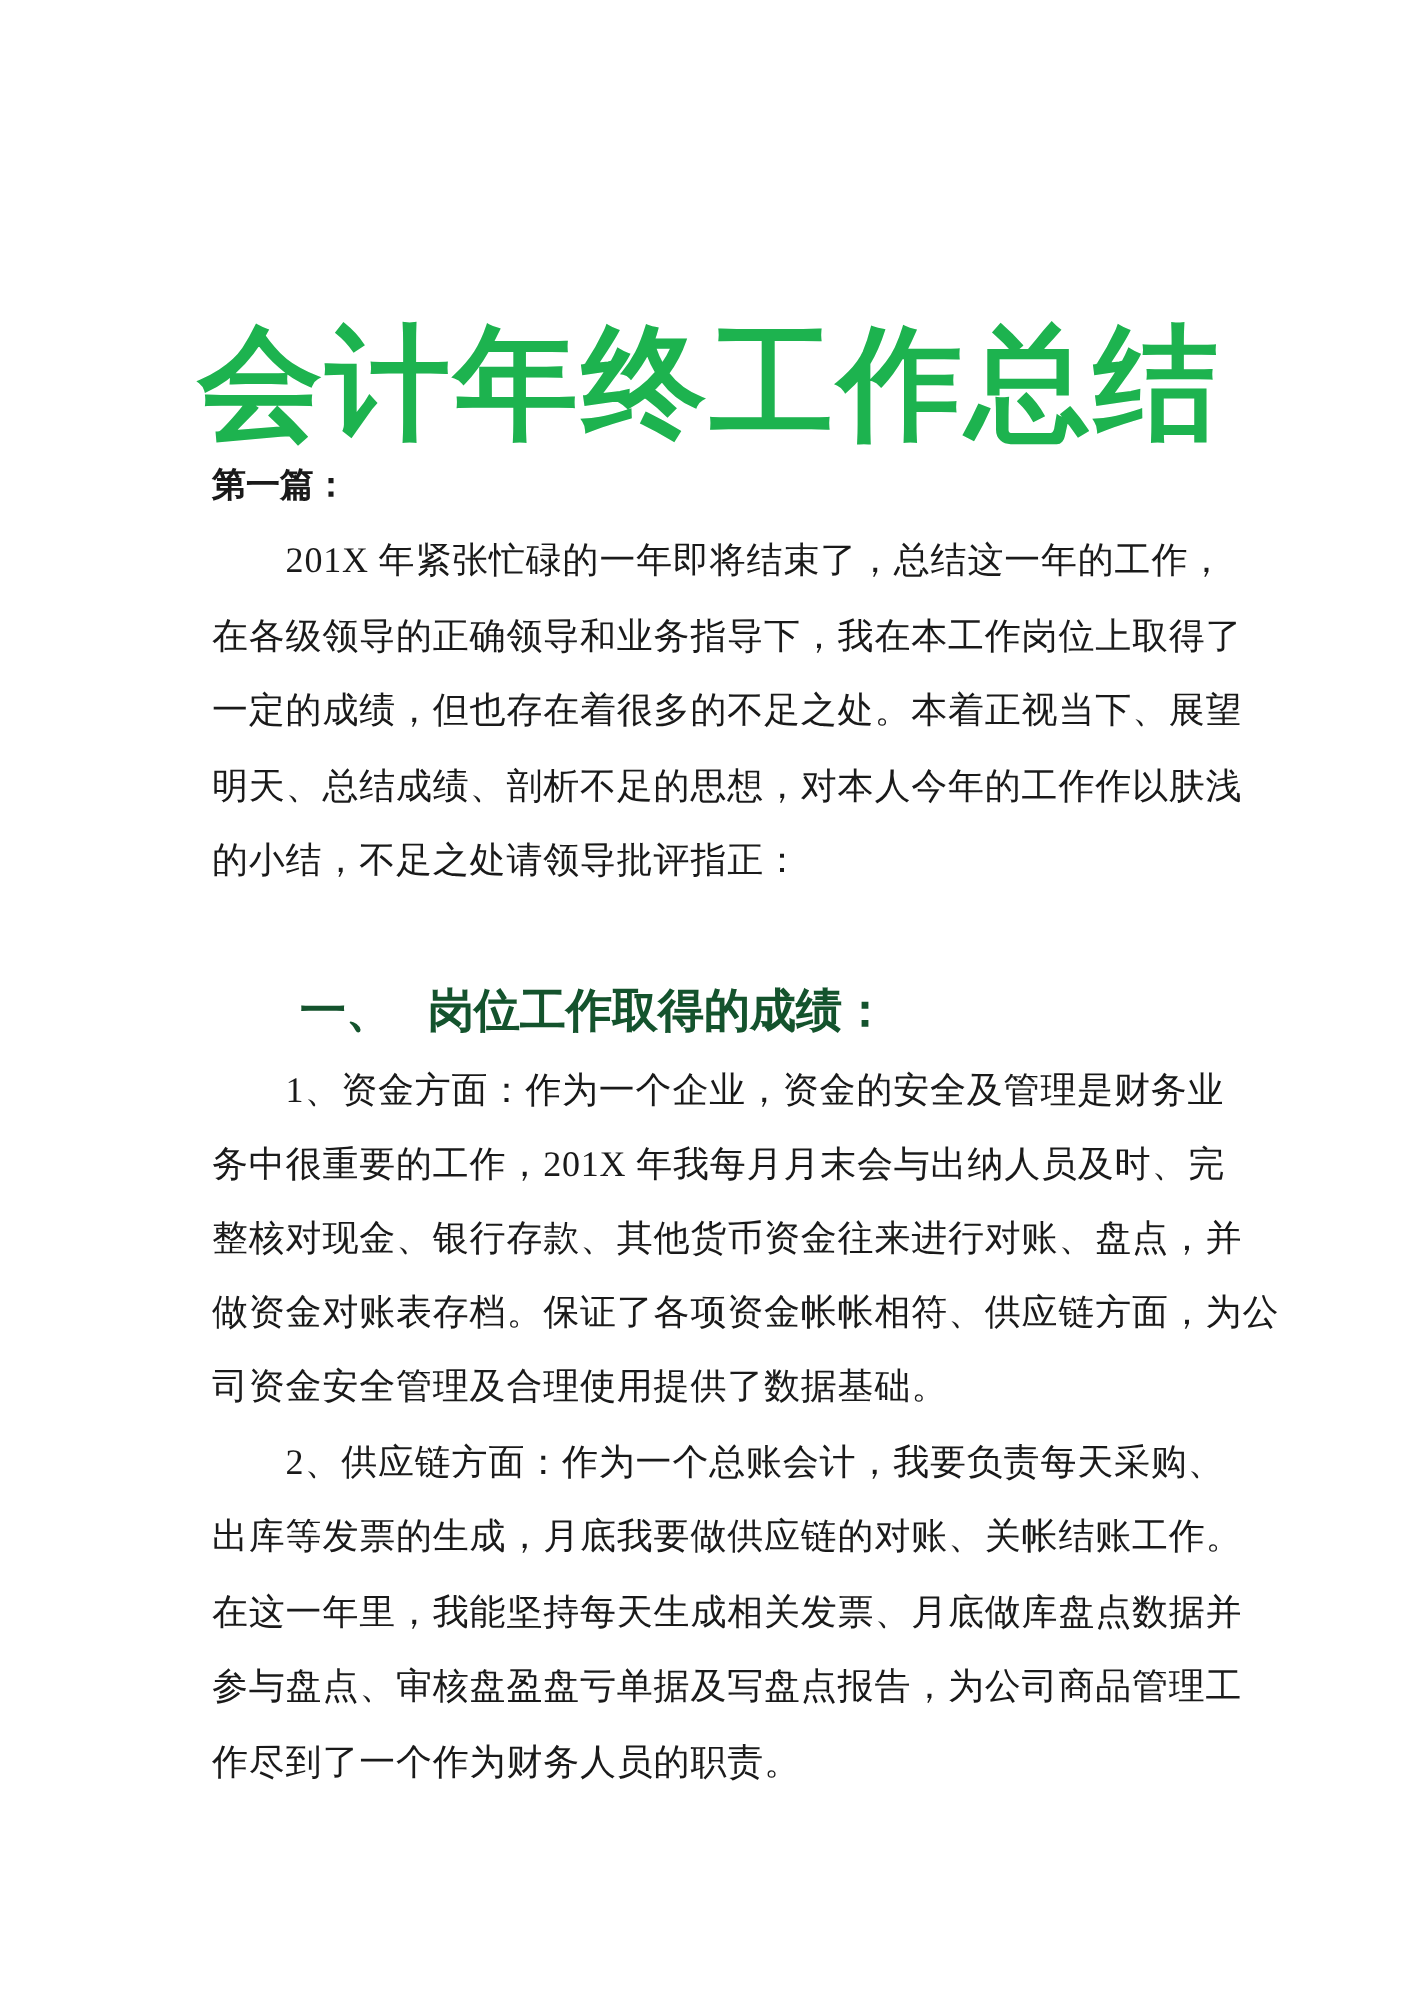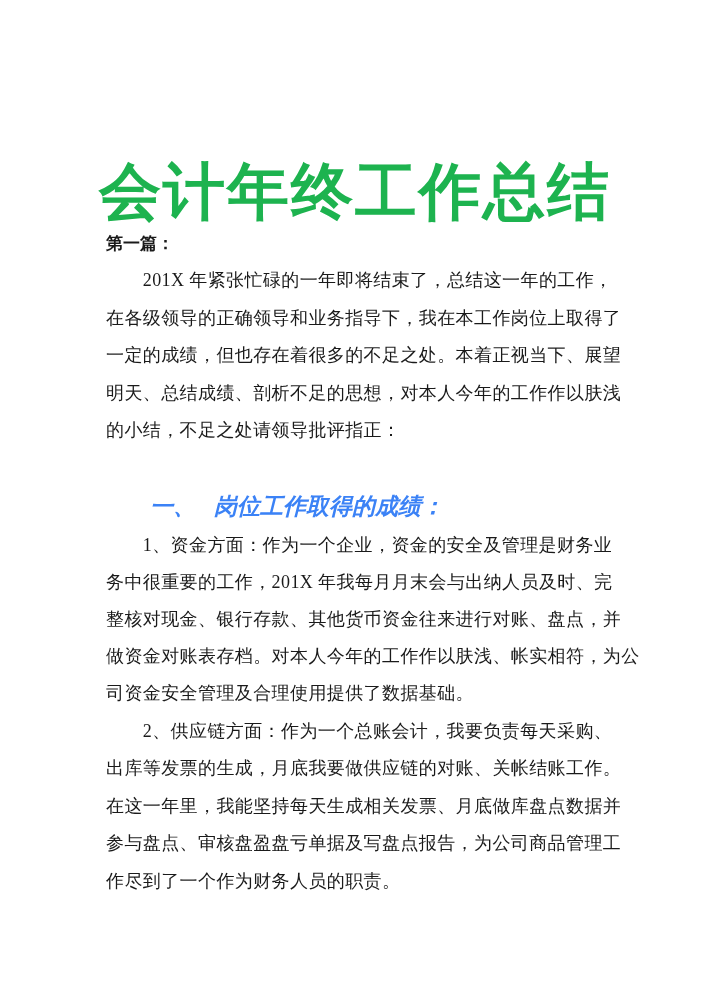--- a/index.html
+++ b/index.html
@@ -16,27 +16,27 @@
 <div class="title" style="color:#1DB34F;margin-top:48px;">会计年终工作总结</div>
 
 <div class="section-label">第一篇：</div>
 
 <div class="line" style="top:268px;">　　201X 年紧张忙碌的一年即将结束了，总结这一年的工作，</div>
 <div class="line" style="top:306px;">在各级领导的正确领导和业务指导下，我在本工作岗位上取得了</div>
 <div class="line" style="top:343px;">一定的成绩，但也存在着很多的不足之处。本着正视当下、展望</div>
 <div class="line" style="top:381px;">明天、总结成绩、剖析不足的思想，对本人今年的工作作以肤浅</div>
 <div class="line" style="top:418px;">的小结，不足之处请领导批评指正：</div>
 
-<div class="heading" style="color:#3b82f6;font-style:italic;">
+<div class="heading" style="color:#14532d;">
   <span class="num">一、</span><span>岗位工作取得的成绩：</span>
 </div>
 
 <div class="line" style="top:533px;">　　1、资金方面：作为一个企业，资金的安全及管理是财务业</div>
 <div class="line" style="top:570px;">务中很重要的工作，201X 年我每月月末会与出纳人员及时、完</div>
 <div class="line" style="top:607px;">整核对现金、银行存款、其他货币资金往来进行对账、盘点，并</div>
-<div class="line" style="top:644px;">做资金对账表存档。对本人今年的工作作以肤浅、帐实相符，为公</div>
+<div class="line" style="top:644px;">做资金对账表存档。保证了各项资金帐帐相符、供应链方面，为公</div>
 <div class="line" style="top:681px;">司资金安全管理及合理使用提供了数据基础。</div>
 
 <div class="line" style="top:719px;">　　2、供应链方面：作为一个总账会计，我要负责每天采购、</div>
 <div class="line" style="top:756px;">出库等发票的生成，月底我要做供应链的对账、关帐结账工作。</div>
 <div class="line" style="top:794px;text-align:right;">在这一年里，我能坚持每天生成相关发票、月底做库盘点数据并</div>
 <div class="line" style="top:831px;">参与盘点、审核盘盈盘亏单据及写盘点报告，为公司商品管理工</div>
 <div class="line" style="top:869px;">作尽到了一个作为财务人员的职责。</div>
 
 </body></html>

